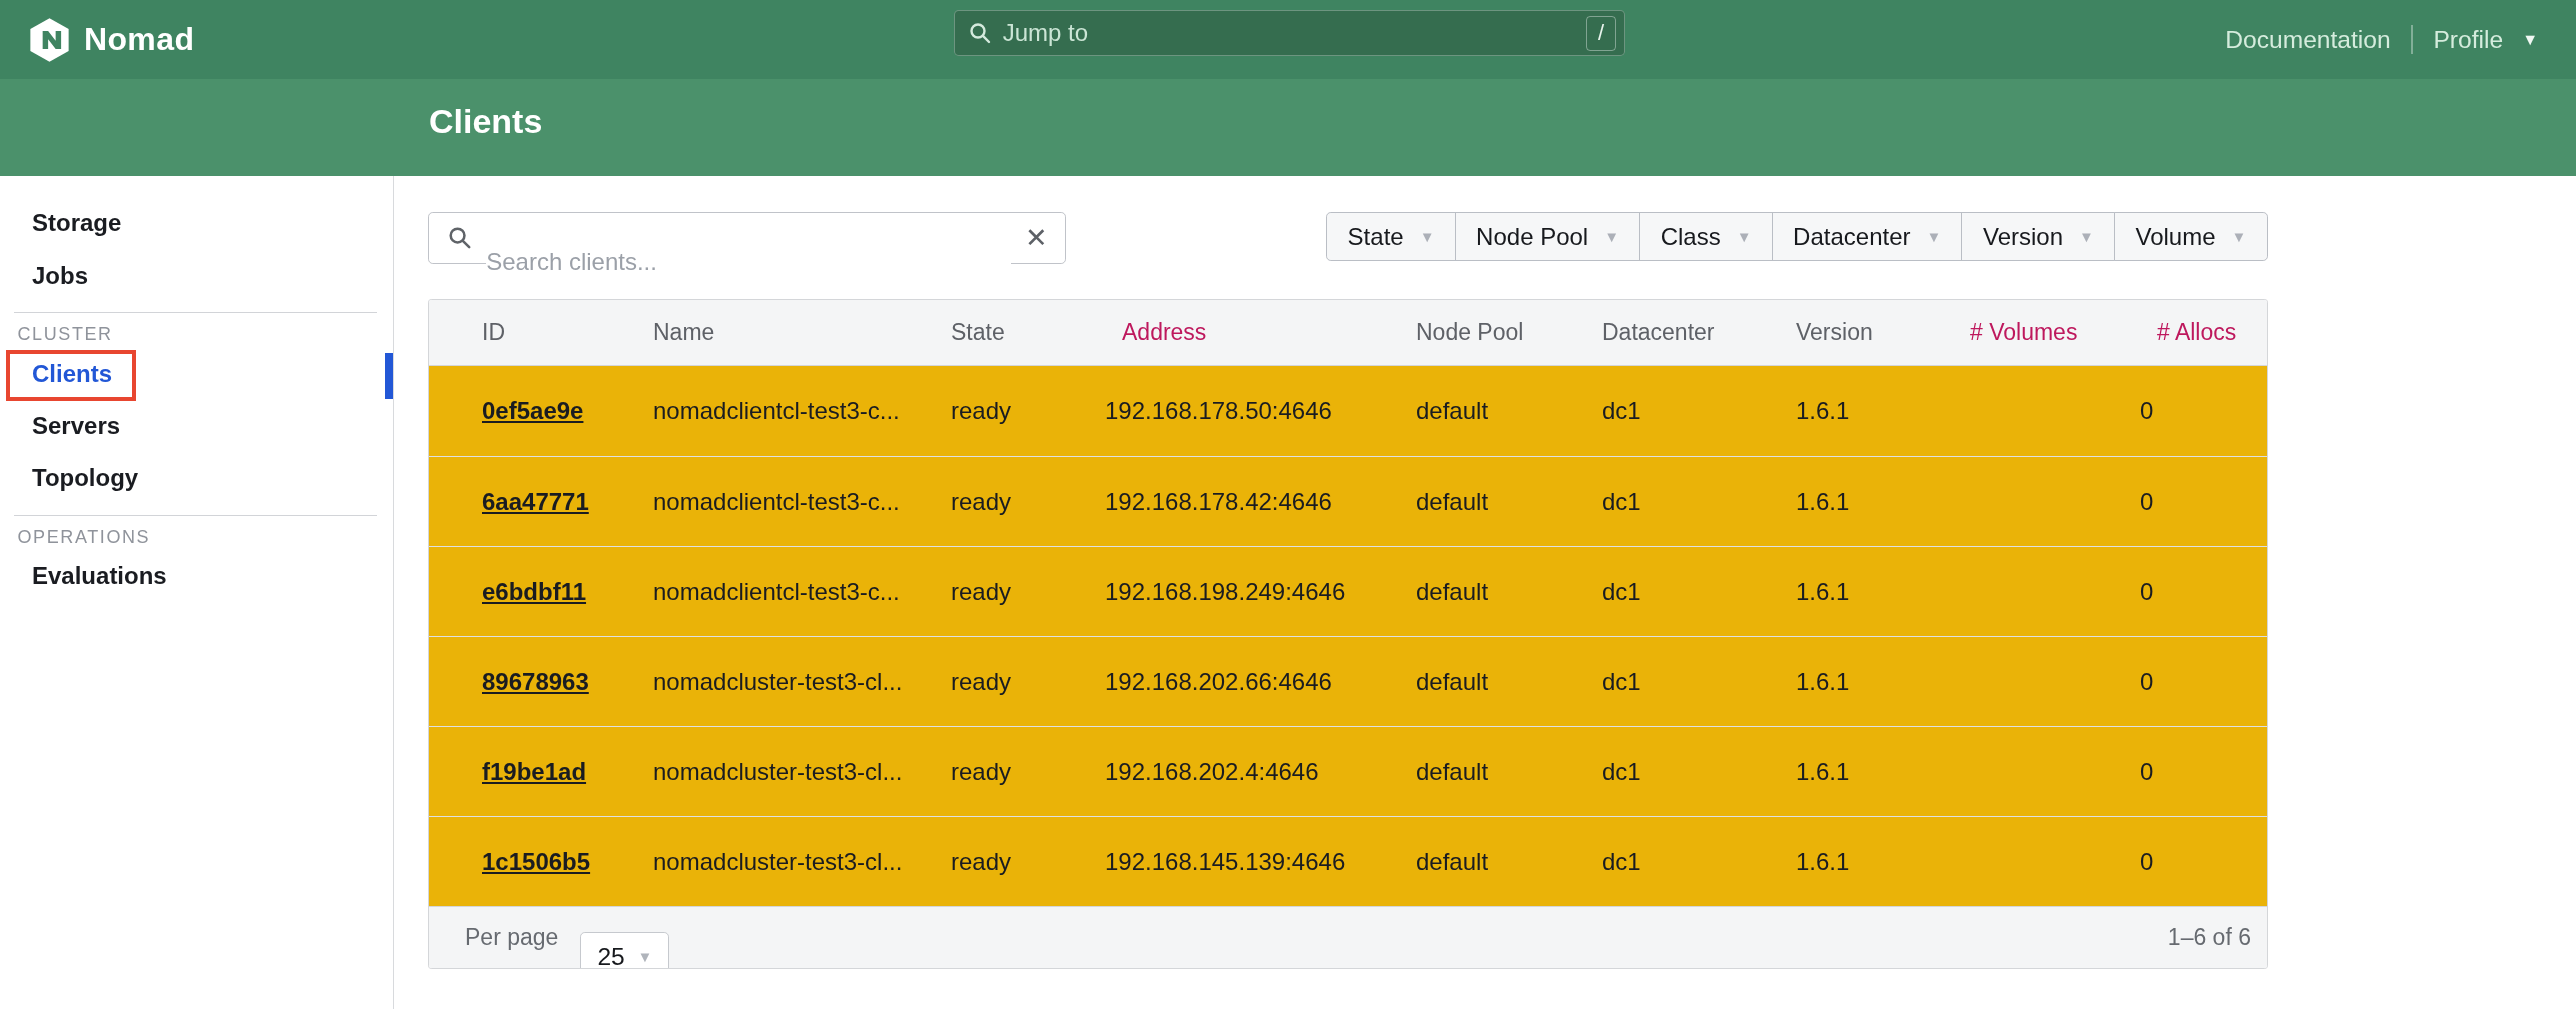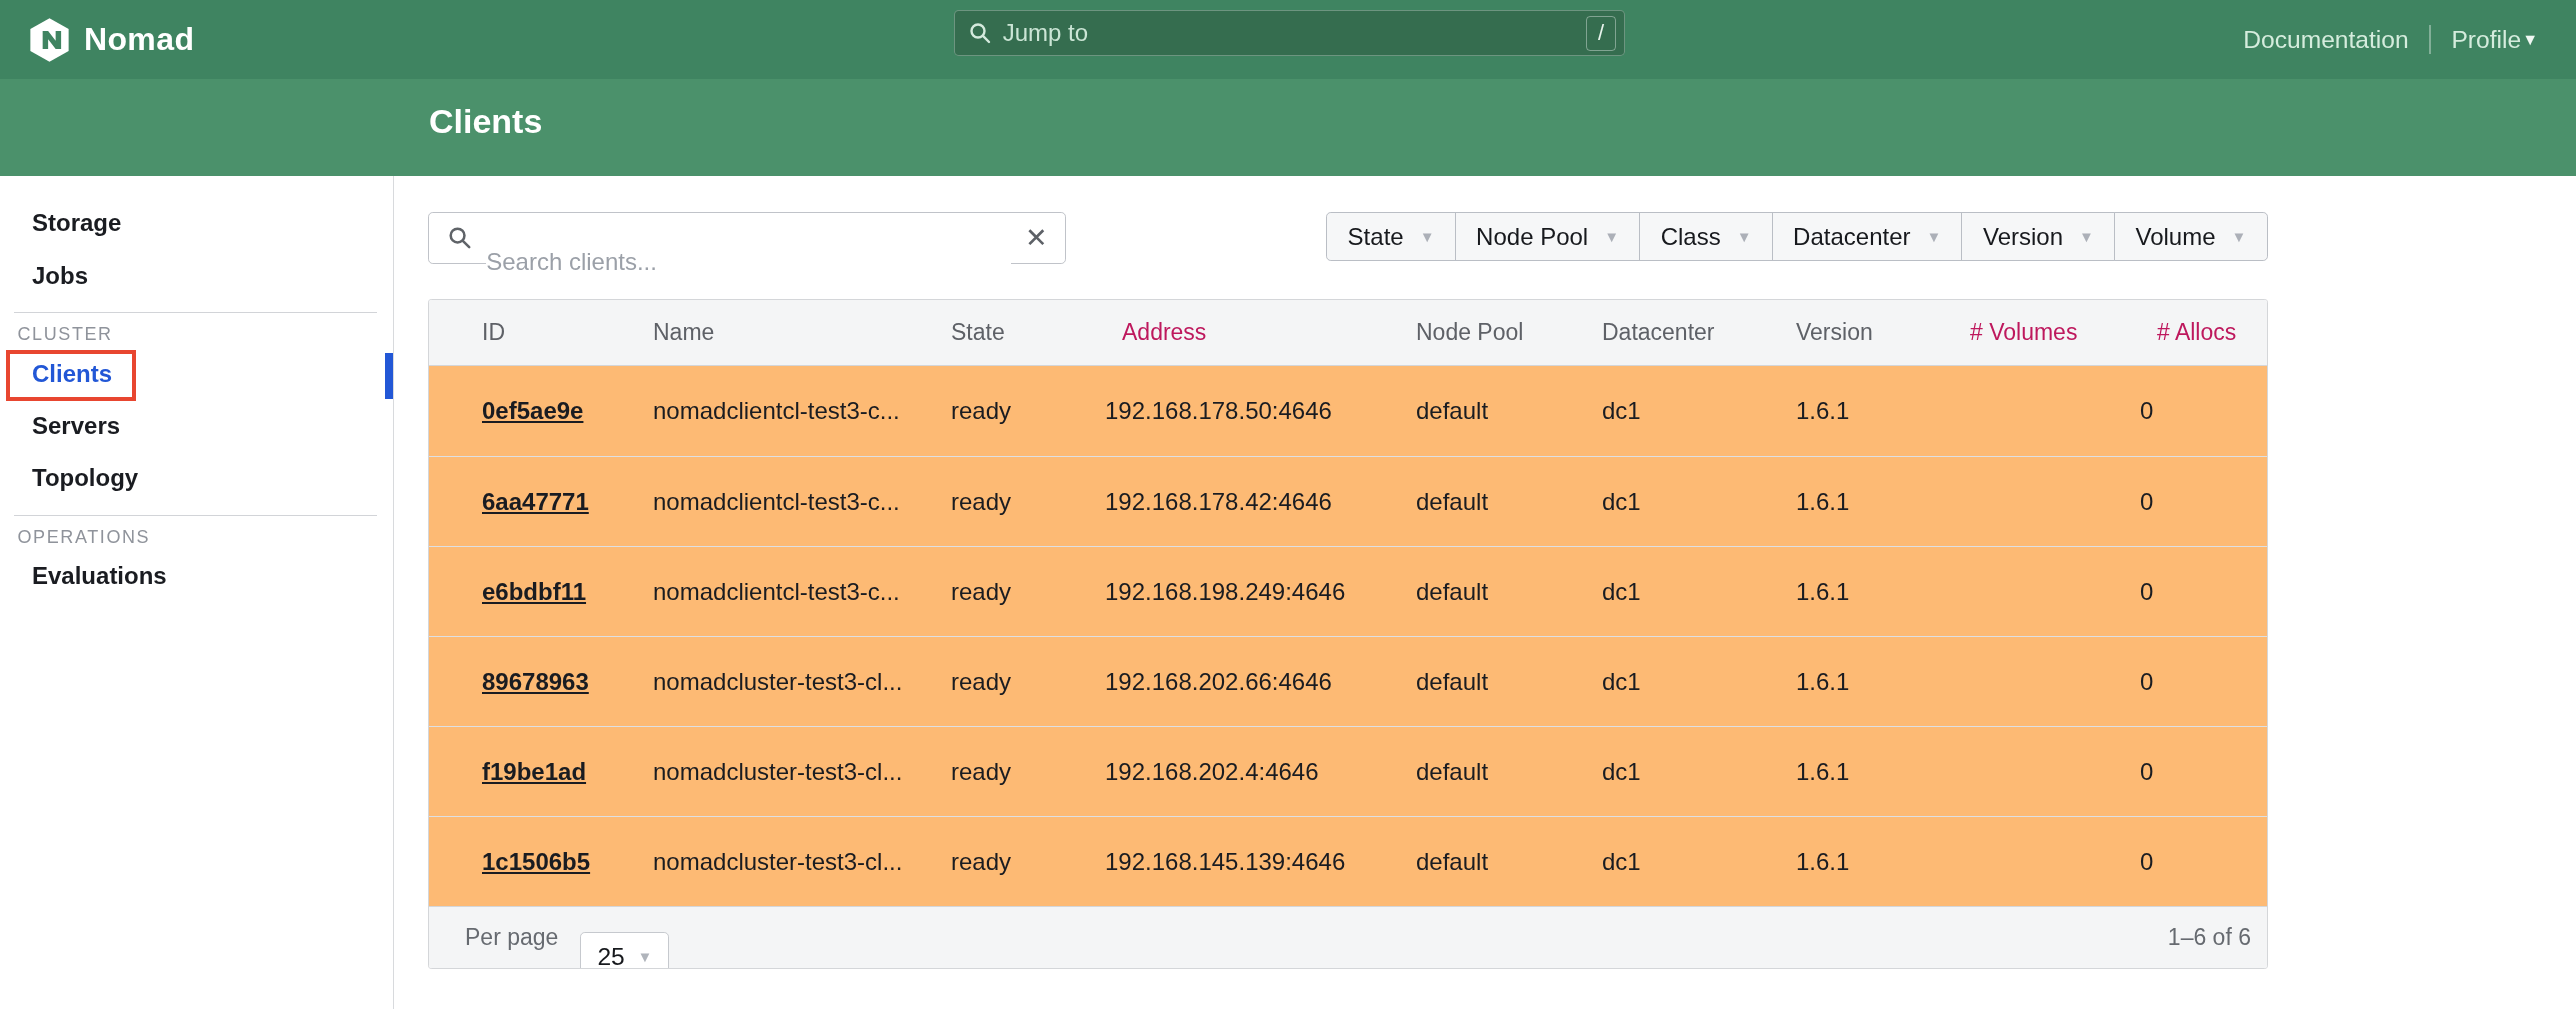--- a/index.html
+++ b/index.html
@@ -16,21 +16,21 @@
   .jumpto svg { flex:0 0 auto; }
   .jumpto input { flex:1; background:transparent; border:none; outline:none;
                   font-size:24px; color:#ffffff; margin-left:11px;
                   font-family:"Liberation Sans","DejaVu Sans",sans-serif; }
   .jumpto input::placeholder { color:#cbe5d5; opacity:1; }
   .kbd-badge { width:30px; height:35px; border:1.6px solid rgba(255,255,255,0.38); border-radius:4px;
                color:#e9f4ed; font-size:22px; display:flex; align-items:center; justify-content:center; }
   .toplinks { position:absolute; right:38px; top:0; height:79px; display:flex; align-items:center; gap:20.6px; }
   .toplink { color:#d5ecdd; font-size:24.6px; cursor:pointer; }
   .toplink-divider { width:1.6px; height:28.6px; background:rgba(255,255,255,0.35); }
-  .profile-wrap { display:flex; align-items:center; gap:1px; cursor:pointer; }
+  .profile-wrap { display:flex; align-items:center; gap:19px; cursor:pointer; }
   .caret { color:#f0f8f3; font-size:16px; }
 
   
   .subheader { height:97px; background:#4b916b; display:flex; align-items:center; padding-left:429px; }
   .page-title { color:#fff; font-size:34px; font-weight:700; position:relative; top:-6.3px; }
 
   
   .body { display:flex; height:833px; }
 
   
@@ -61,21 +61,21 @@
   .filter-btn:first-child { border-radius:4.8px 0 0 4.8px; margin-left:0; }
   .filter-btn:last-child { border-radius:0 4.8px 4.8px 0; }
   .filter-caret { color:#acb0b8; font-size:15px; }
 
   
   .tablewrap { margin-top:35px; width:1840px; border:1.6px solid #d4d6d9; border-radius:3.2px; background:#fff; overflow:hidden; }
   .thead, .trow { display:grid; grid-template-columns:224px 298px 154px 311px 186px 194px 157px 187px auto; align-items:center; }
   .thead { height:66px; background:#f4f5f6; border-bottom:1.6px solid #d4d6d9; font-size:23px; color:#5e6167; }
   .thead .cell:first-child, .trow .cell:first-child { padding-left:53px; }
   .th-muted { color:#be185d;margin-left:17px; }
-  .trow { height:90px; font-size:24px; color:#1a1c21; cursor:pointer; background:#fdba74; }
+  .trow { height:90px; font-size:24px; color:#1a1c21; cursor:pointer; background:#eab308; }
   .trow + .trow { border-top:1.6px solid #dee0e3; }
   .id-link { font-weight:700; text-decoration:underline; color:#1a1c21; }
 
   .tfoot { height:62px; background:#f4f5f6; border-top:1.6px solid #d4d6d9;
            display:flex; align-items:center; padding:0 16px 0 36px; font-size:23px; color:#666a70; }
   .pp-select { margin-left:22px; width:89px; height:49px; background:#fff; border:1.6px solid #c6c9ce;
                border-radius:4.8px; display:flex; align-items:center; justify-content:center; gap:12.7px;
                color:#17191d; font-size:24.6px; cursor:pointer;margin-top:38px; }
   .pp-caret { color:#b0b4bb; font-size:15px; }
   .range { margin-left:auto; }

